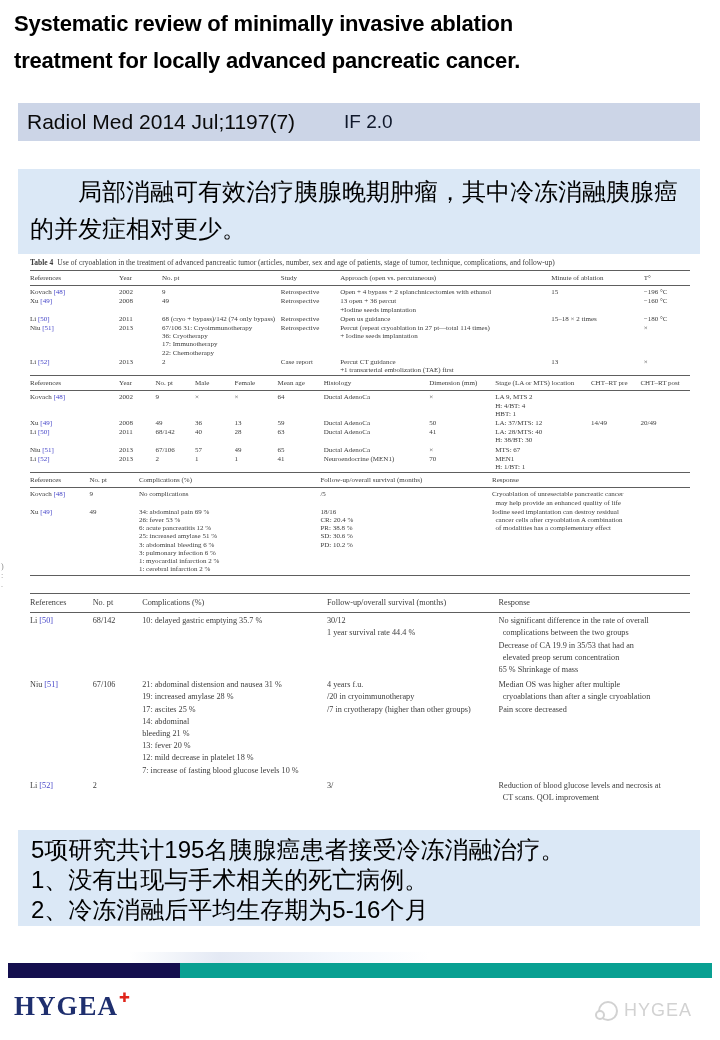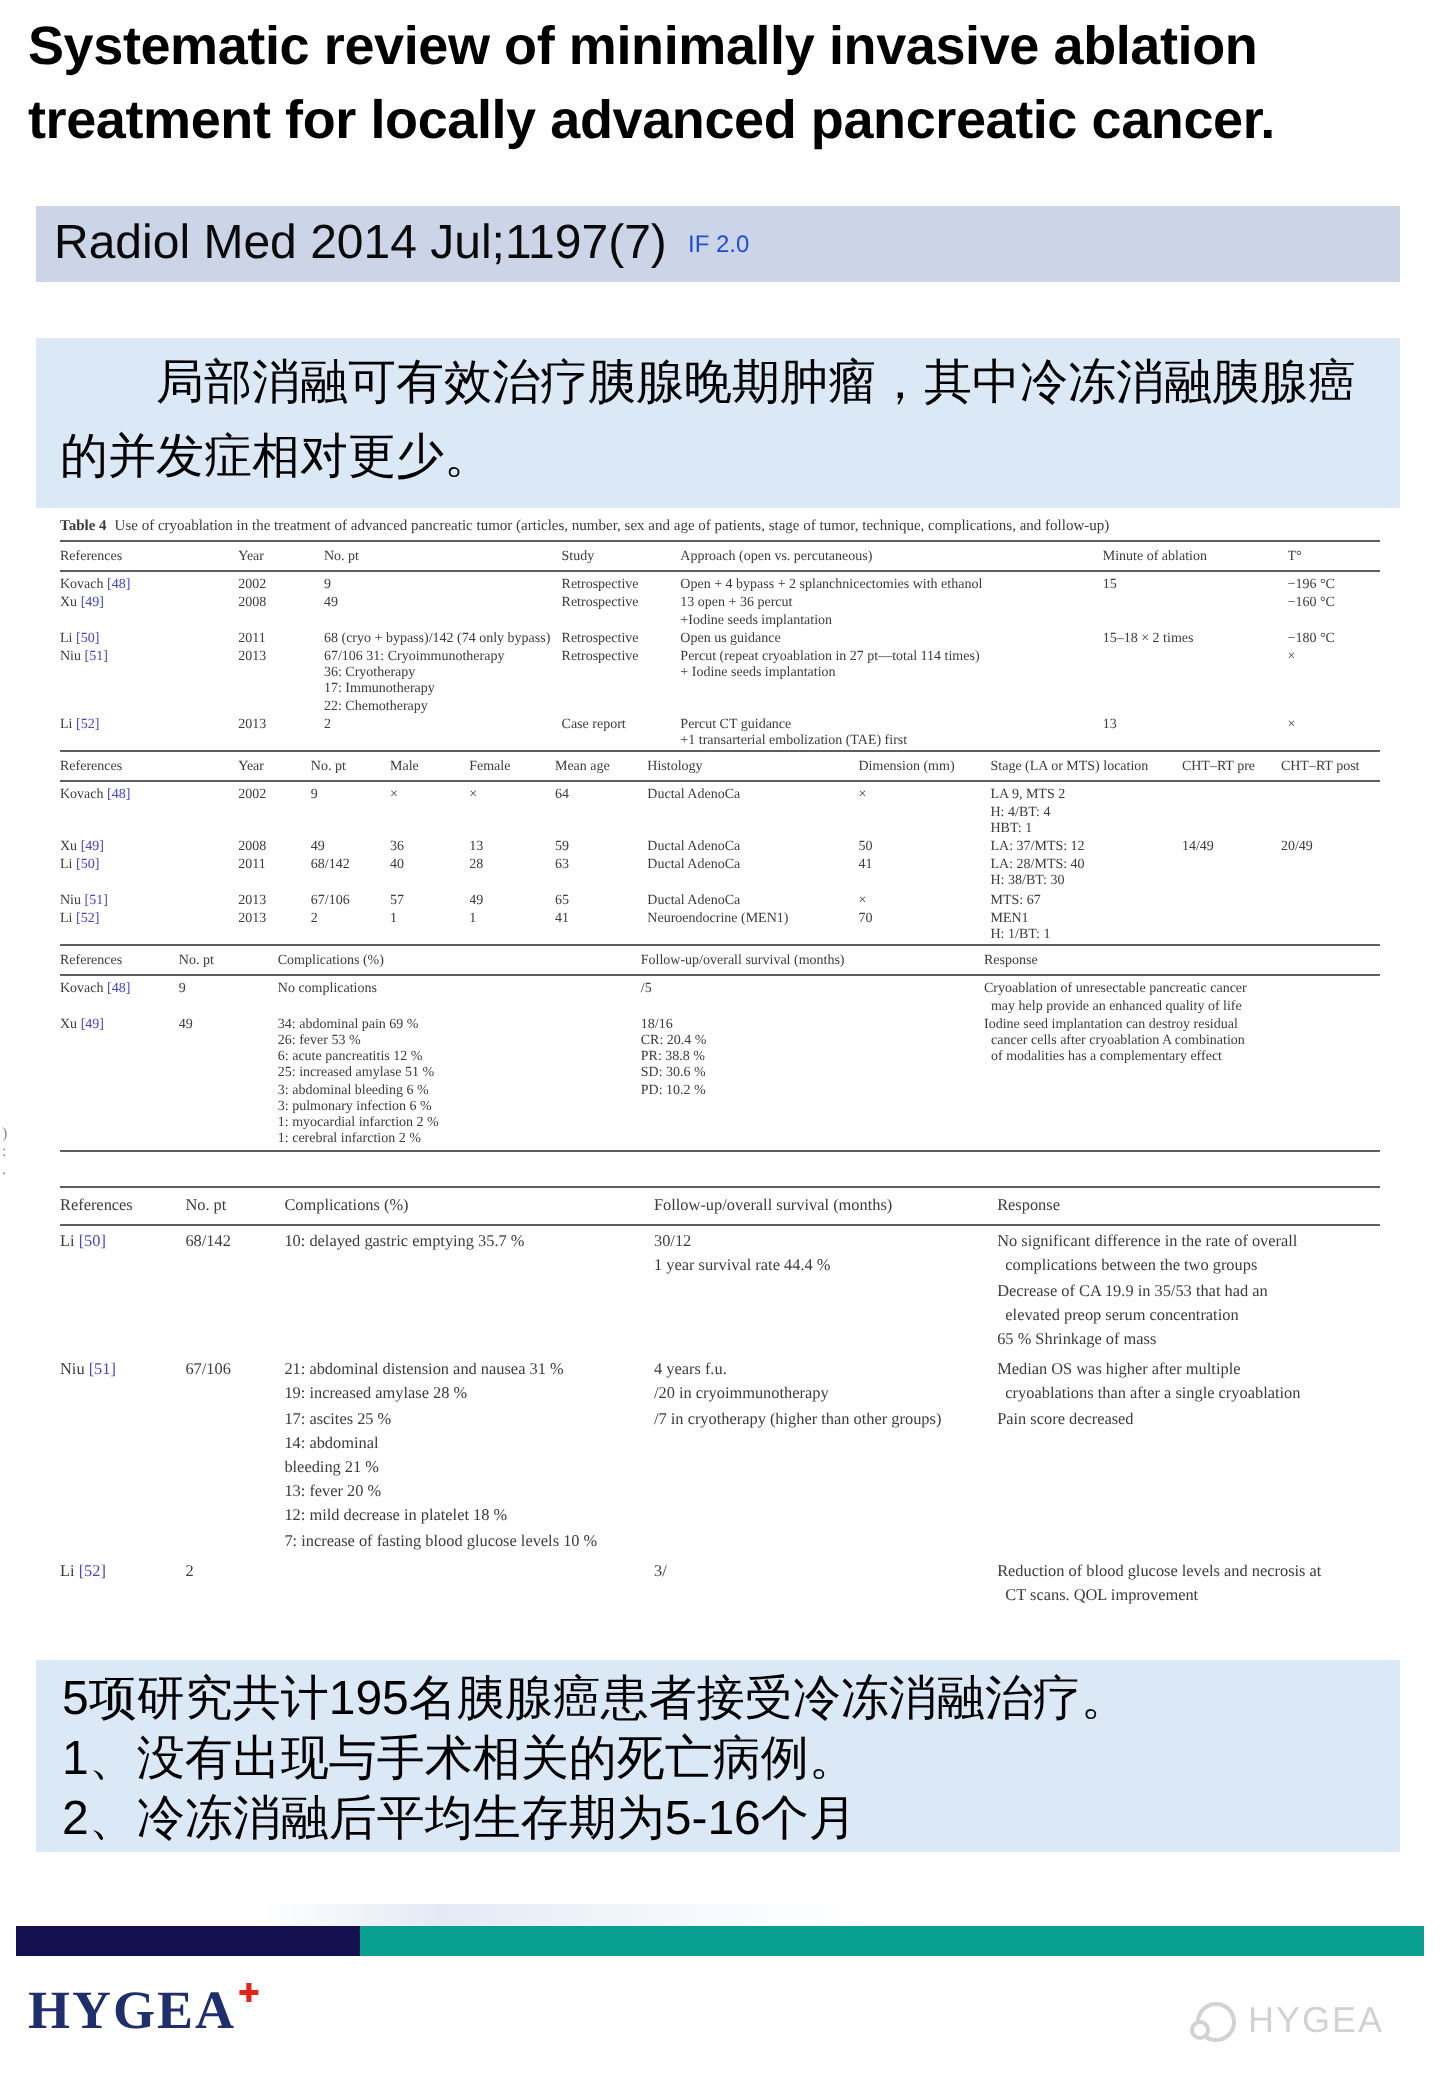--- a/index.html
+++ b/index.html
@@ -3,35 +3,35 @@
 <meta charset="utf-8">
 <style>
   html,body{margin:0;padding:0;}
   body{
     width:720px;height:1040px;position:relative;background:#ffffff;
     font-family:"Liberation Sans",sans-serif;overflow:hidden;
   }
   
   .title{
     position:absolute;left:14px;top:5px;width:700px;
-    font-size:27px;font-weight:bold;line-height:37px;color:#000;
+    font-size:22px;font-weight:bold;line-height:37px;color:#000;
     letter-spacing:-0.2px;
   }
   
   .journal-bar{
     position:absolute;left:18px;top:103px;width:682px;height:38px;
     background:var(--journal-bar-bg,#ccd5e7);
   }
   .journal-bar .cit{
     position:absolute;left:9px;top:50%;transform:translateY(-50%);
-    font-size:24px;color:#0a0a0a;white-space:nowrap;
+    font-size:21px;color:#0a0a0a;white-space:nowrap;
   }
   .journal-bar .if{
     position:absolute;left:326px;top:50%;transform:translateY(-50%);
-    font-size:12px;color:#1d4ed8;white-space:nowrap;
+    font-size:19px;color:#0f172a;white-space:nowrap;
   }
   
   .summary-top{
     position:absolute;left:18px;top:149px;width:682px;height:85px;
     background:var(--box-bg,#dbe8f6);
     margin-top:20px;
   }
   .summary-top p{
     margin:0;padding:4px 12px 0 12px;font-size:24px;line-height:37px;
     color:#000;text-indent:2em;

